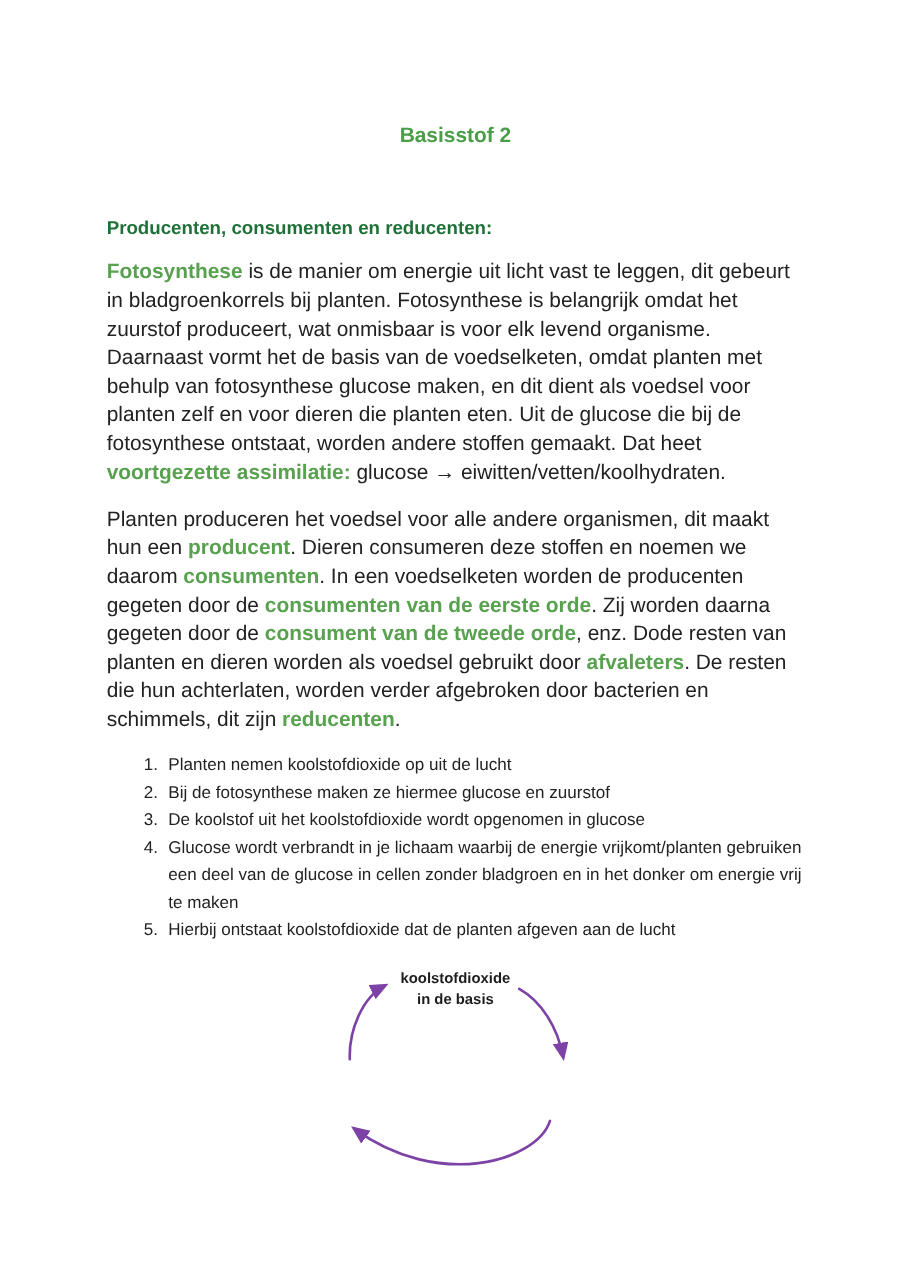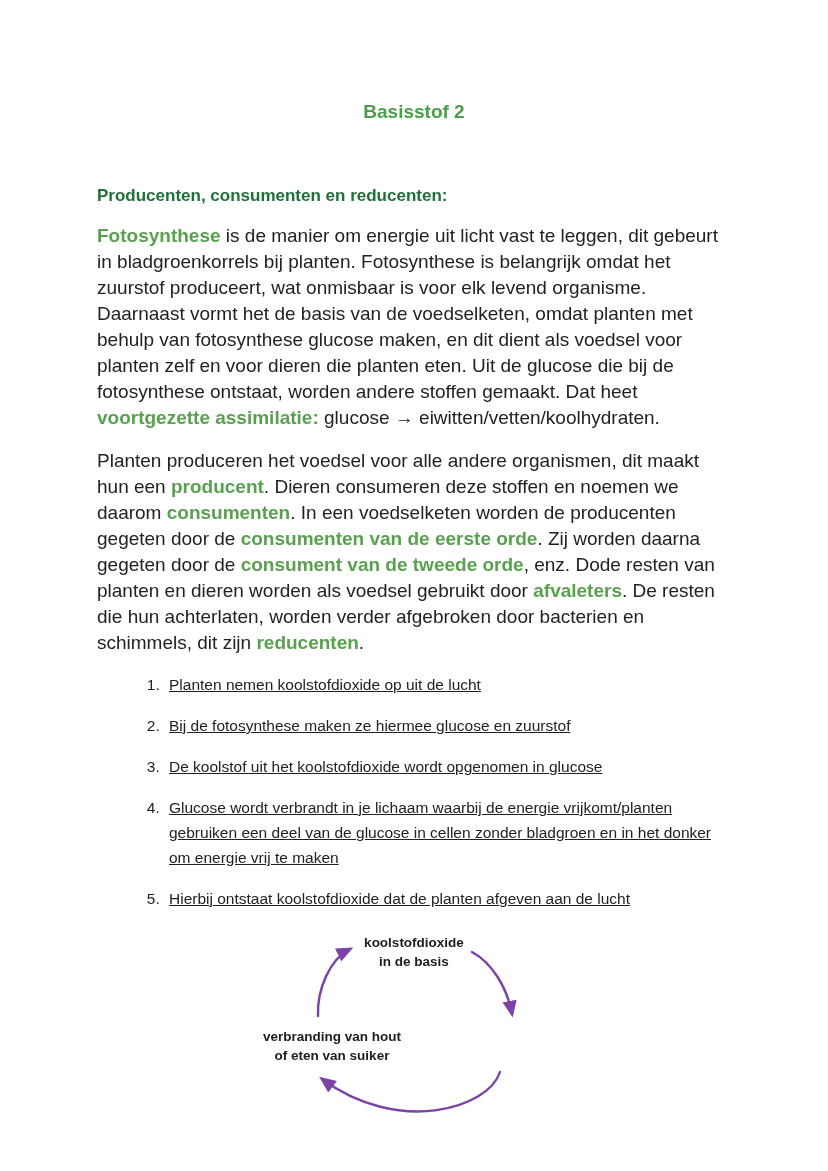--- a/index.html
+++ b/index.html
@@ -3,21 +3,21 @@
 <meta charset="utf-8">
 <style>
   html,body{margin:0;padding:0;background:#ffffff;}
   .page{
     position:relative;
     width:828px;height:1171px;
     background:#fff;
     font-family:"Liberation Sans","DejaVu Sans",sans-serif;
     color:var(--body_text,#222);
     box-sizing:border-box;
-    padding:0 97px;
+    padding:12px 97px;
     overflow:hidden;
   }
   .doc-title{
     margin:0;padding-top:101px;
     text-align:center;
     font-size:19px;font-weight:700;
     color:var(--title_green,#4a9e48);
   }
   .section-heading{
     margin:0;
@@ -41,21 +41,21 @@
     color:var(--formula_green,#48a046);
     letter-spacing:.2px;
   }
   .formula sub{font-size:10px;line-height:0;}
   .cycle-list{
     margin:15px 0 0;
     padding-left:51px;
     font-size:15.5px;line-height:25px;
     color:var(--body_text,#222);
   }
-  .cycle-list li{padding-left:5px;margin:16px;text-decoration:underline;}
+  .cycle-list li{padding-left:5px;margin:0;}
   .diagram{
     position:relative;
     margin-top:22px;
     height:205px;
     width:100%;
   }
   .dlabel{
     position:absolute;
     text-align:center;
     font-size:13.5px;font-weight:700;line-height:19px;
@@ -101,19 +101,15 @@
       <defs>
         <marker id="ah" markerWidth="8" markerHeight="8" refX="5.5" refY="3" orient="auto">
           <path class="arrowhead" d="M0,0 L7,3 L0,6 Z"></path>
         </marker>
       </defs>
       <path class="cycle-arrow" d="M 58 73 C 57 46, 70 16, 90 6" marker-end="url(#ah)"></path>
       <path class="cycle-arrow" d="M 212 9 C 232 20, 247 44, 252 71" marker-end="url(#ah)"></path>
       <path class="cycle-arrow" d="M 240 129 C 228 166, 138 192, 62 136" marker-end="url(#ah)"></path>
     </svg>
 
-    <div class="dlabel left">
-      <div>verbranding van hout</div>
-      <div>of eten van suiker</div>
-    </div>
   </div>
 
 </div>
 
 </body></html>

